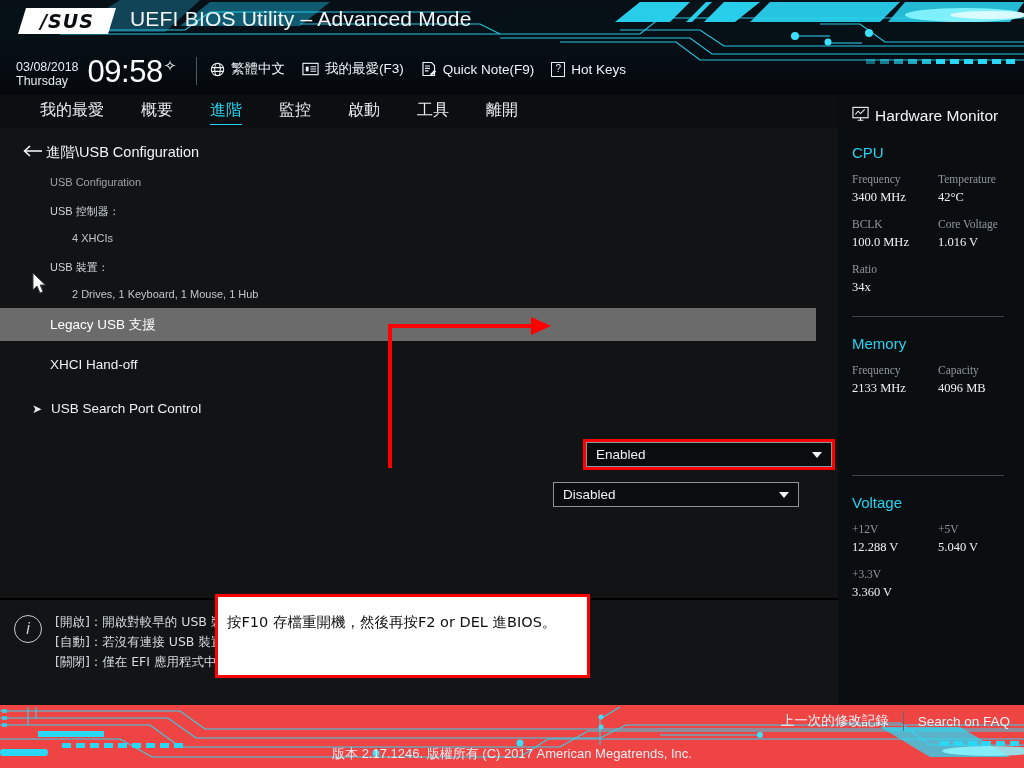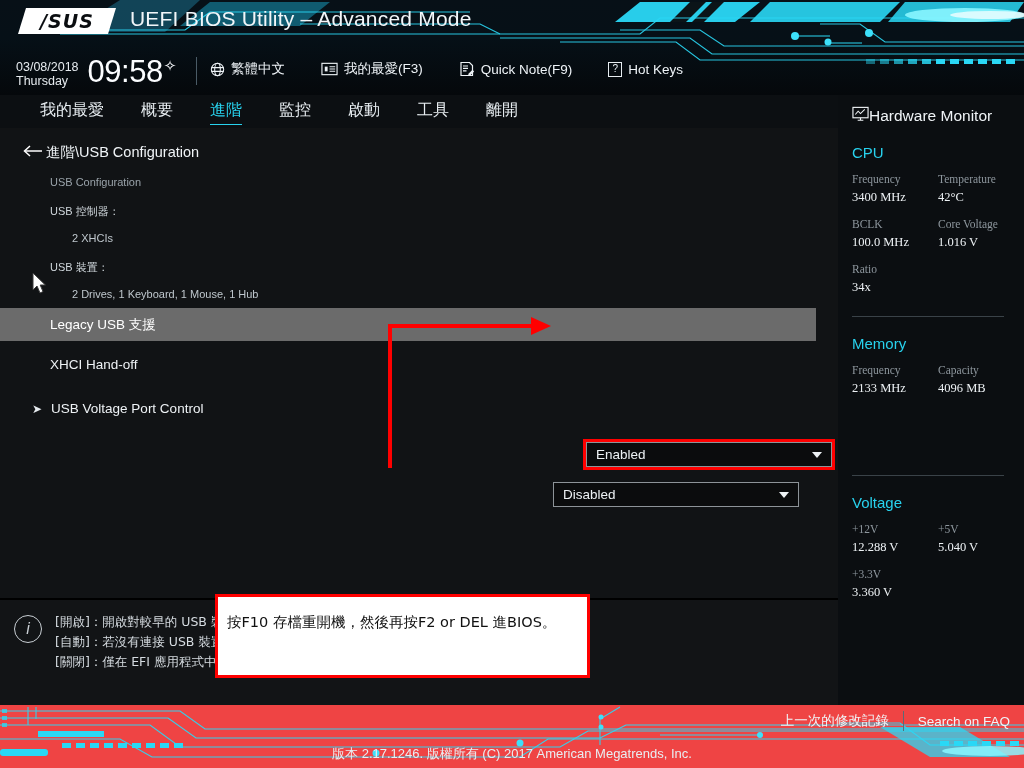--- a/index.html
+++ b/index.html
@@ -45,21 +45,21 @@
     font-size:31px; line-height:31px; font-weight:300; color:#fbfdff;
     margin-left:9px; letter-spacing:-.5px;text-align:center;
   }
   #gear-icon { margin-left:1px; margin-top:1px; font-size:15px; color:#fbfdff; }
   #hdr-sep {
     position:absolute; left:196px; top:57px; width:1px; height:28px;
     background:#4a5b66;
   }
   #hdr-tools {
     position:absolute; left:210px; top:60px;
-    display:flex; align-items:center; gap:36px;
+    display:flex; align-items:center; gap:17px;
     font-size:13.5px; color:#eef3f7;
   }
   .hdr-tool { display:flex; align-items:center; gap:6px; }
   .hdr-tool svg { display:block; }
   .hkbox {
     display:inline-flex; align-items:center; justify-content:center;
     width:14px; height:15px; border:1.4px solid #e7edf1;
     font-size:10px; line-height:1; color:#e7edf1;
   }
 
@@ -150,21 +150,21 @@
   #help-text div {
     font-size:12.5px; color:#d6dce1; line-height:20px; white-space:nowrap;
     font-family:"DejaVu Sans","Liberation Sans",sans-serif;
   }
 
   
   #hw {
     position:absolute; left:838px; top:95px; width:186px; height:610px;
     background:#0b0e11; padding:11px 0 0 14px;
   }
-  #hw-title { display:flex; align-items:center; font-size:15.5px; color:#f0f4f7; }
+  #hw-title { display:flex; align-items:center; gap:6px; font-size:15.5px; color:#f0f4f7; }
   .hw-sec {
     margin-top:18px; font-size:15px; color:#28d2ee;
   }
   .hw-grid { display:flex; margin-top:9px;font-family:Liberation Serif, serif; }
   .hw-cell { width:88px; }
   .hw-k { font-size:11.5px; color:#8e979e; line-height:18px; }
   .hw-v { font-size:12.5px; color:#eef2f5; line-height:18px; }
   .hw-rule { width:152px; height:1px; background:#3a4248; margin-top:20px; }
 
   
@@ -311,21 +311,21 @@
   </div>
 
   <div id="cursor">
     <svg width="16" height="24" viewBox="0 0 16 24">
       <path d="M1 1 L1 18 L5 14 L8 21 L11 19.6 L8.2 13 L13.4 13 Z" fill="#ffffff" stroke="#3a3a3a" stroke-width="1"></path>
     </svg>
   </div>
 
   <div class="info-line info-dim" style="left:50px; top:48px;">USB Configuration</div>
   <div class="info-line" style="left:50px; top:76px;">USB 控制器：</div>
-  <div class="info-line info-ind" style="left:72px; top:104px;">2 XHCIs</div>
+  <div class="info-line info-ind" style="left:72px; top:104px;">4 XHCIs</div>
   <div class="info-line" style="left:50px; top:132px;">USB 裝置：</div>
   <div class="info-line info-ind" style="left:72px; top:160px;">2 Drives, 1 Keyboard, 1 Mouse, 1 Hub</div>
 
   <div class="opt-row selected" style="top:180px;">
     <div class="opt-label">Legacy USB 支援</div>
   </div>
   <div class="dropdown dd-highlight" style="left:553px; top:314px;margin-left:33px;">
     <span>Enabled</span>
     <span class="dd-caret"></span>
   </div>
@@ -334,21 +334,21 @@
     <div class="opt-label">XHCI Hand-off</div>
   </div>
   <div class="dropdown" style="left:553px; top:354px;">
     <span>Disabled</span>
     <span class="dd-caret"></span>
   </div>
 
   <div class="opt-row" style="top:264px;">
     <div class="opt-sub">
       <span class="arrow-glyph">➤</span>
-      <span style="font-size:13.5px;color:#eef2f5;">USB Voltage Port Control</span>
+      <span style="font-size:13.5px;color:#eef2f5;">USB Search Port Control</span>
     </div>
   </div>
 
   <svg id="anno-svg" viewBox="0 0 838 470">
     <path d="M390 340 L390 198 L533 198" stroke="#ff0000" stroke-width="4" fill="none"></path>
     <path d="M551 198 L531 189 L531 207 Z" fill="#ff0000"></path>
   </svg>
 
   <div id="callout">
     <div>按F10 存檔重開機，然後再按F2 or DEL 進BIOS。</div>

